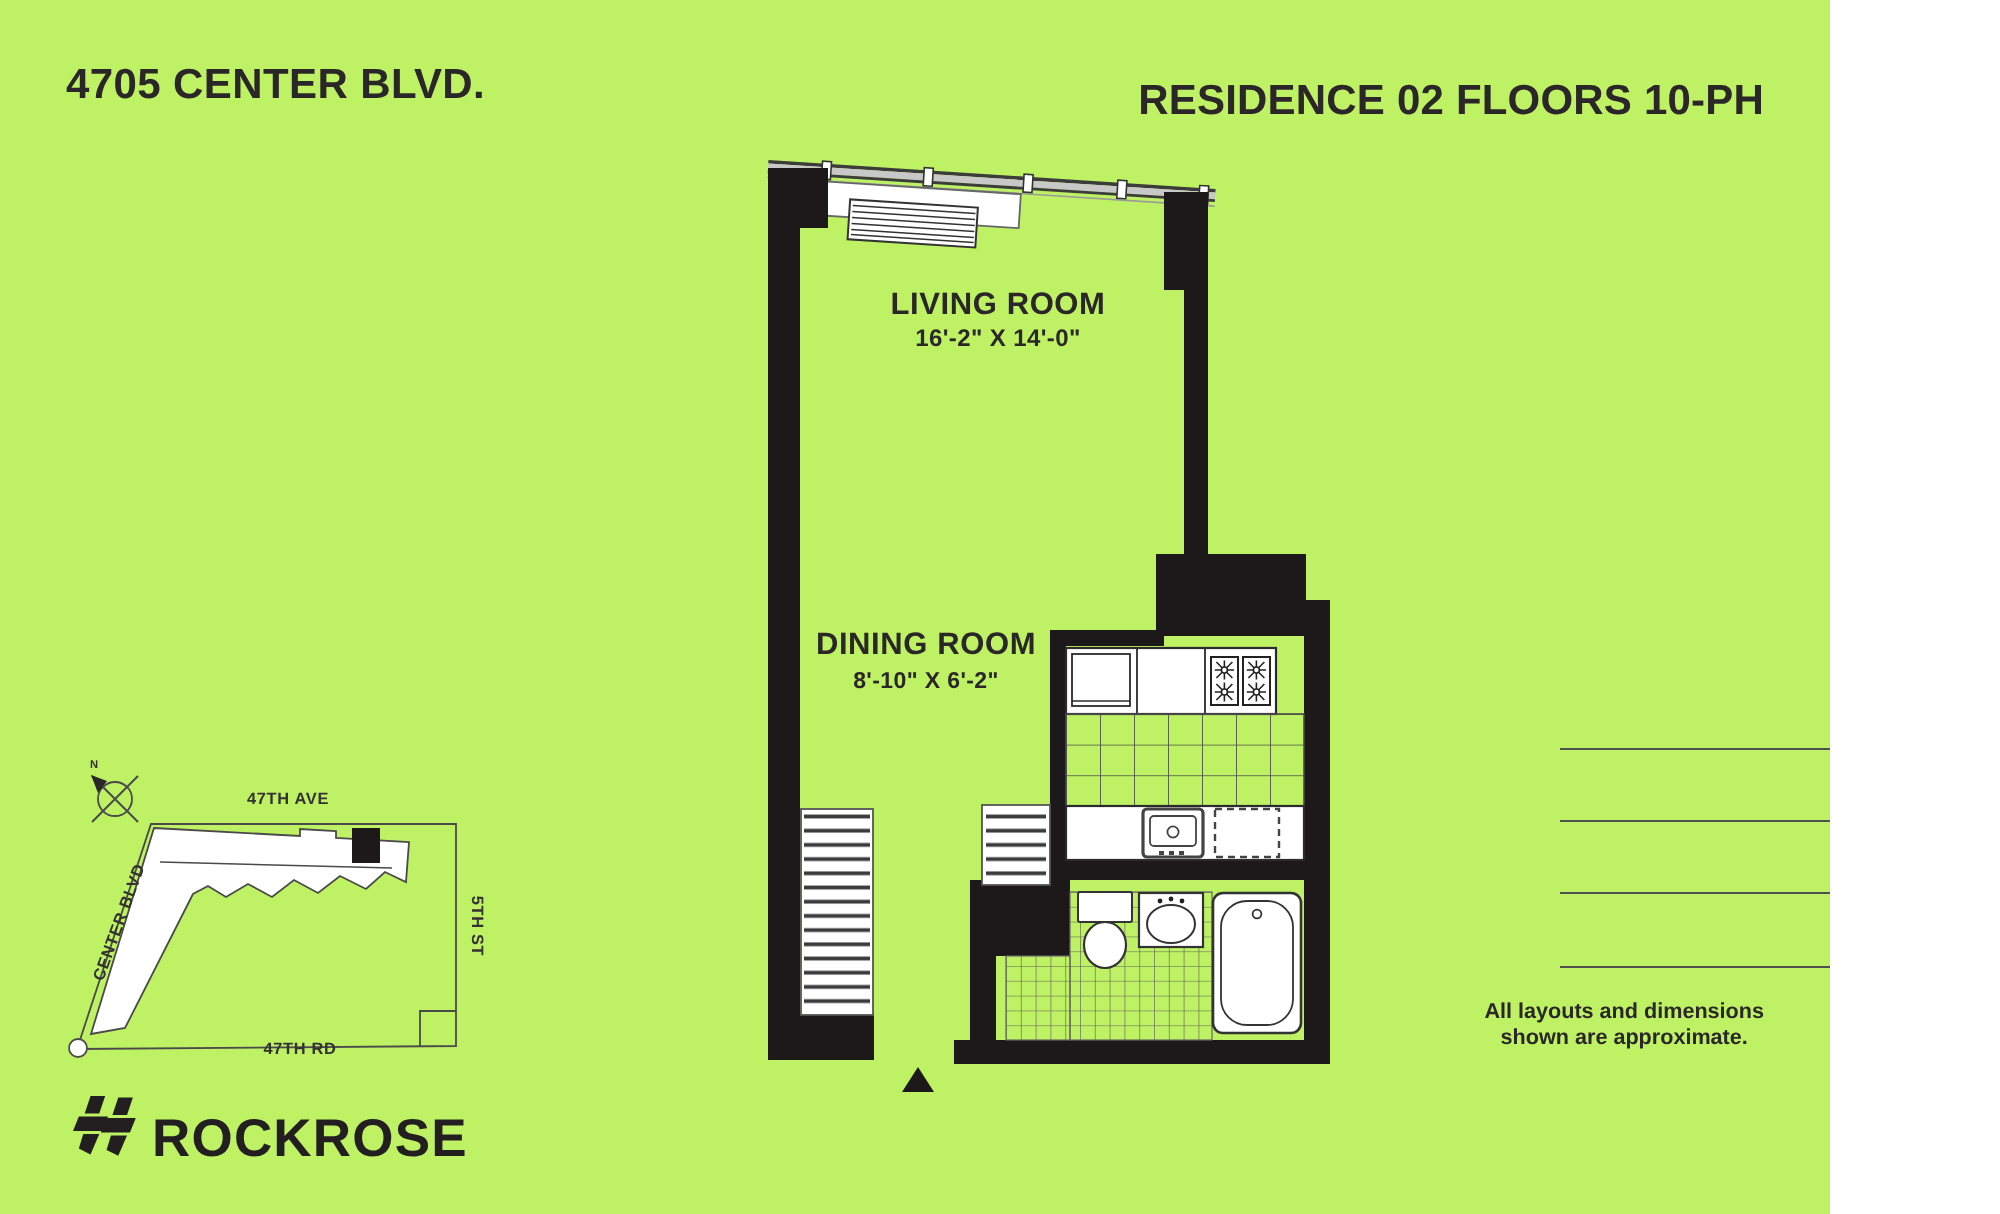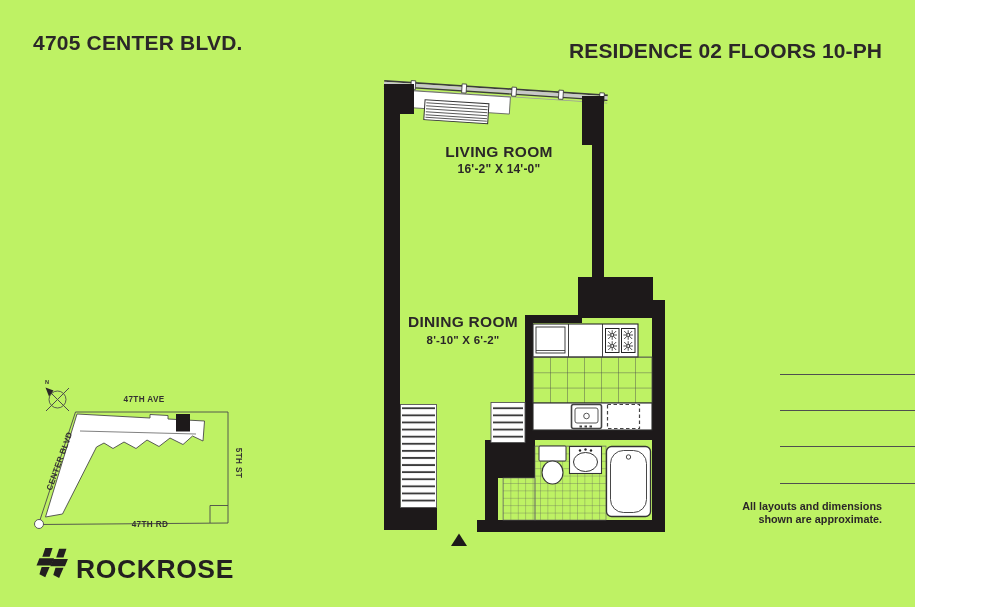--- a/index.html
+++ b/index.html
@@ -18,21 +18,21 @@
   }
   .res{
     position:absolute;right:33px;top:30px;text-align:right;
     font-size:21px;font-weight:800;line-height:21.5px;color:var(--ink);letter-spacing:.1px;margin-top:10px;
   }
   .note-line{
     position:absolute;left:780px;width:187px;height:0;
     border-top:1.6px solid var(--line);
   }
   .disclaimer{
-    position:absolute;right:33px;top:500px;text-align:right;
+    position:absolute;right:33px;top:500px;text-align:center;
     font-size:10.8px;font-weight:700;line-height:12.8px;color:var(--ink);
   }
   svg text{font-family:"Liberation Sans", sans-serif;}
   .room-name{font-size:15.5px;font-weight:800;fill:var(--ink);letter-spacing:.3px;}
   .room-dim{font-size:12px;font-weight:800;fill:var(--ink);letter-spacing:.2px;}
   .room-dim2{font-size:11.5px;font-weight:800;fill:var(--ink);letter-spacing:.2px;}
   .street{font-size:8.2px;font-weight:800;fill:#343132;letter-spacing:.35px;}
   .tiny-n{font-size:5.6px;font-weight:800;fill:#343132;}
   .logo-word{font-size:26.5px;font-weight:800;fill:#231f20;letter-spacing:.6px;}
   .eho-text{font-size:4.7px;font-weight:800;fill:#231f20;letter-spacing:.25px;}

